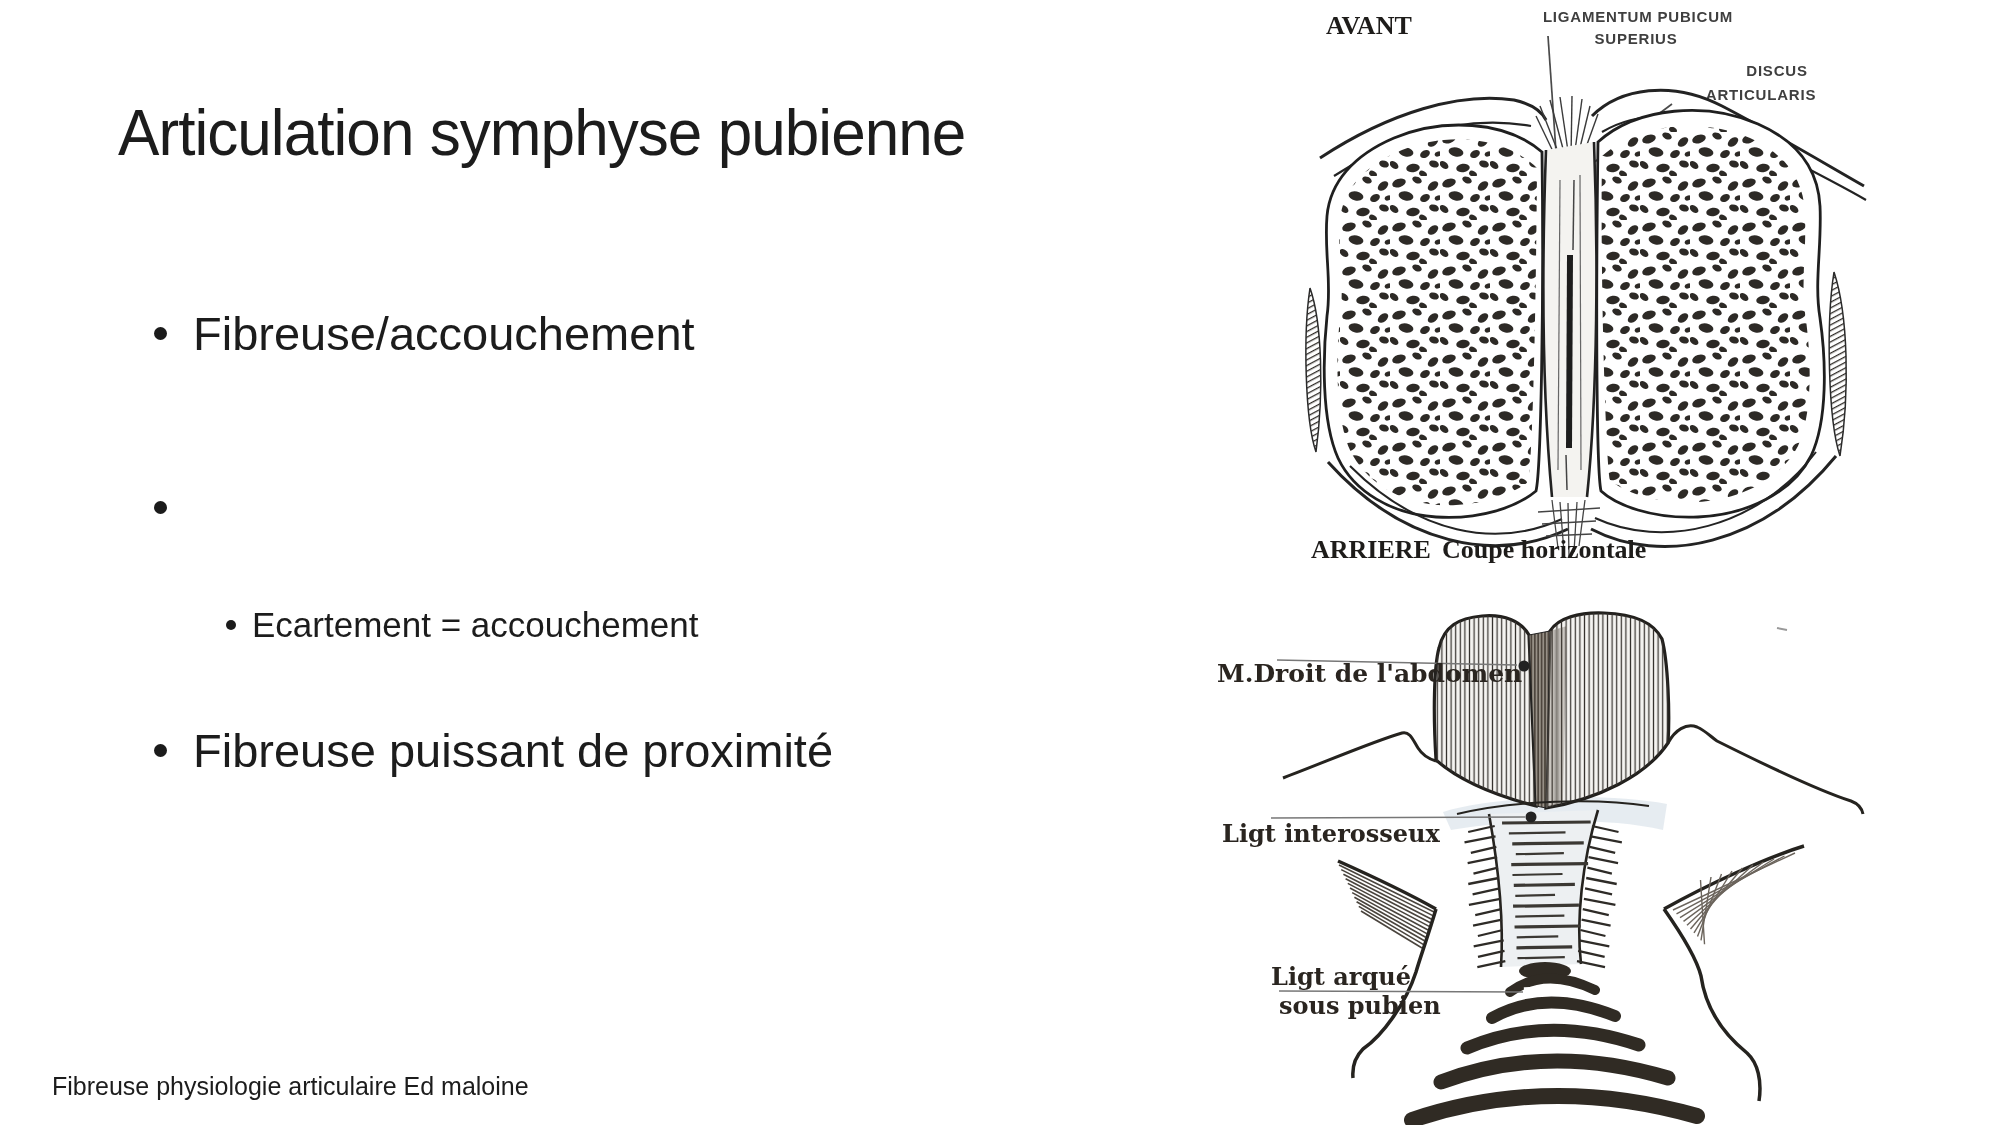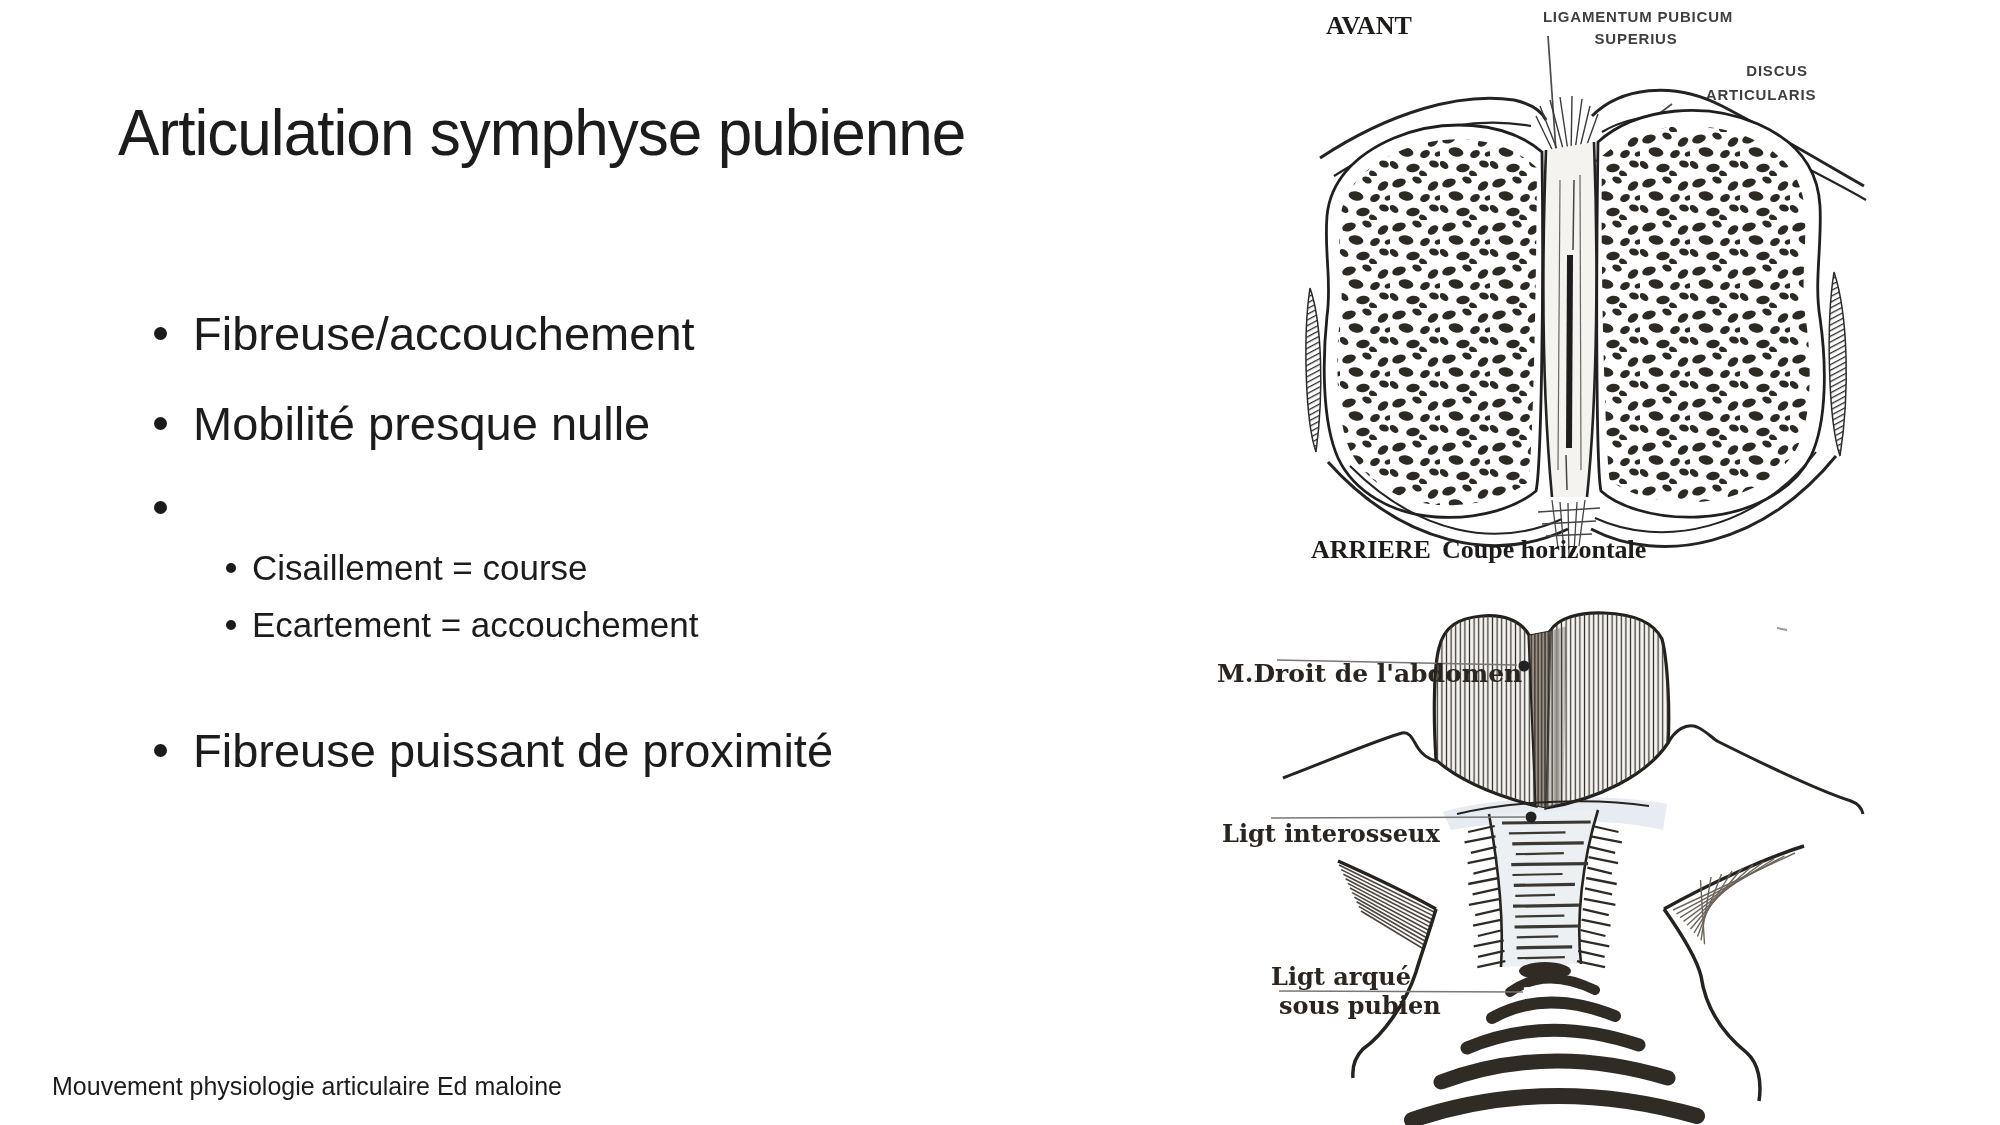--- a/index.html
+++ b/index.html
@@ -22,41 +22,33 @@
 <body>
 
 <div class="slide">
 
   <div class="title">Articulation symphyse pubienne</div>
 
   <div class="row l1" style="top:305px">
     <span class="dot1"></span>
     <span>Fibreuse/accouchement</span>
   </div>
-  <div class="row l1" style="top:395px">
-    <span class="dot1"></span>
-    <span>Mobilité presque nulle</span>
-  </div>
   <div class="row l1" style="top:479px">
     <span class="dot1"></span>
-  </div>
-  <div class="row l2" style="top:547px">
-    <span class="dot2"></span>
-    <span>Cisaillement = course</span>
   </div>
   <div class="row l2" style="top:604px">
     <span class="dot2"></span>
     <span>Ecartement = accouchement</span>
   </div>
   <div class="row l1" style="top:722px">
     <span class="dot1"></span>
     <span>Fibreuse puissant de proximité</span>
   </div>
 
-  <div class="footer">Mouvement physiologie articulaire Ed maloine</div>
+  <div class="footer">Fibreuse physiologie articulaire Ed maloine</div>
 
   <svg class="fig" style="left:1290px;top:0;" width="580" height="565" viewBox="0 0 580 565">
     <defs>
       <pattern id="trab" width="50" height="44" patternUnits="userSpaceOnUse">
         <g fill="#2d2a26">
           <ellipse cx="9" cy="7" rx="7" ry="4.2" transform="rotate(-18 9 7)"></ellipse>
           <ellipse cx="27" cy="4" rx="5" ry="3.2" transform="rotate(25 27 4)"></ellipse>
           <ellipse cx="43" cy="10" rx="6" ry="3.8" transform="rotate(-40 43 10)"></ellipse>
           <ellipse cx="16" cy="20" rx="7.5" ry="4.6" transform="rotate(12 16 20)"></ellipse>
           <ellipse cx="35" cy="22" rx="5.2" ry="3.6" transform="rotate(-28 35 22)"></ellipse>

